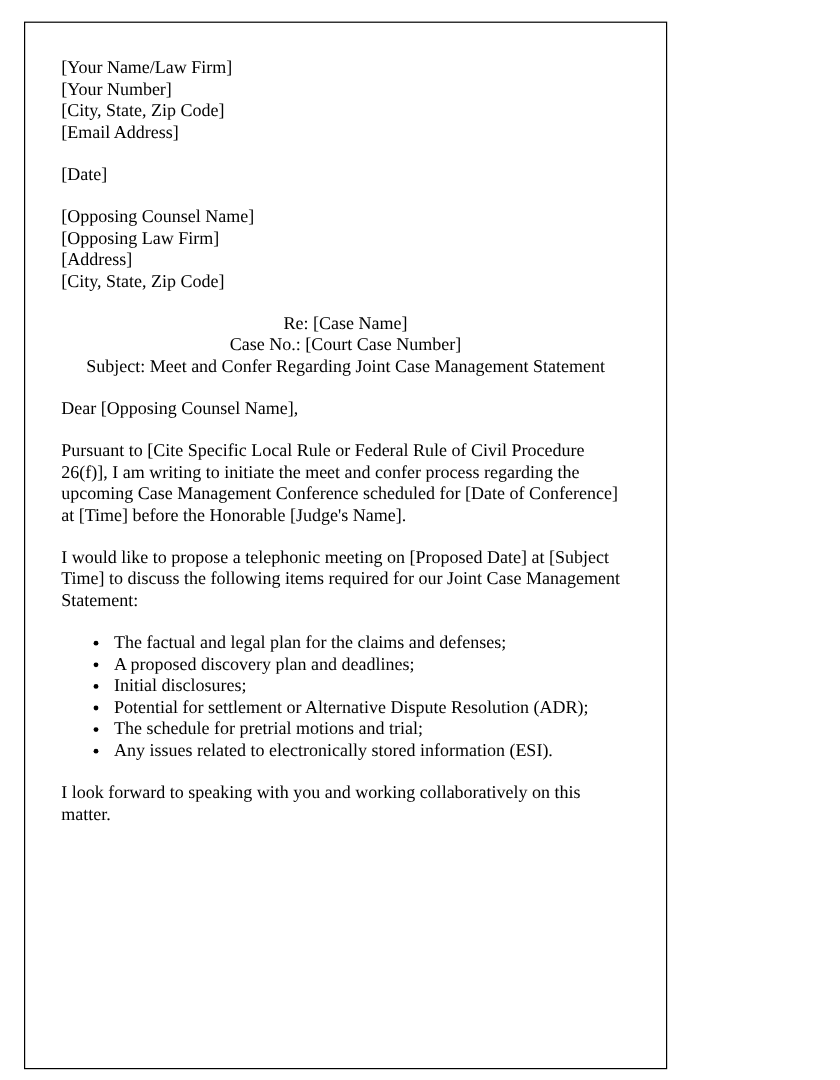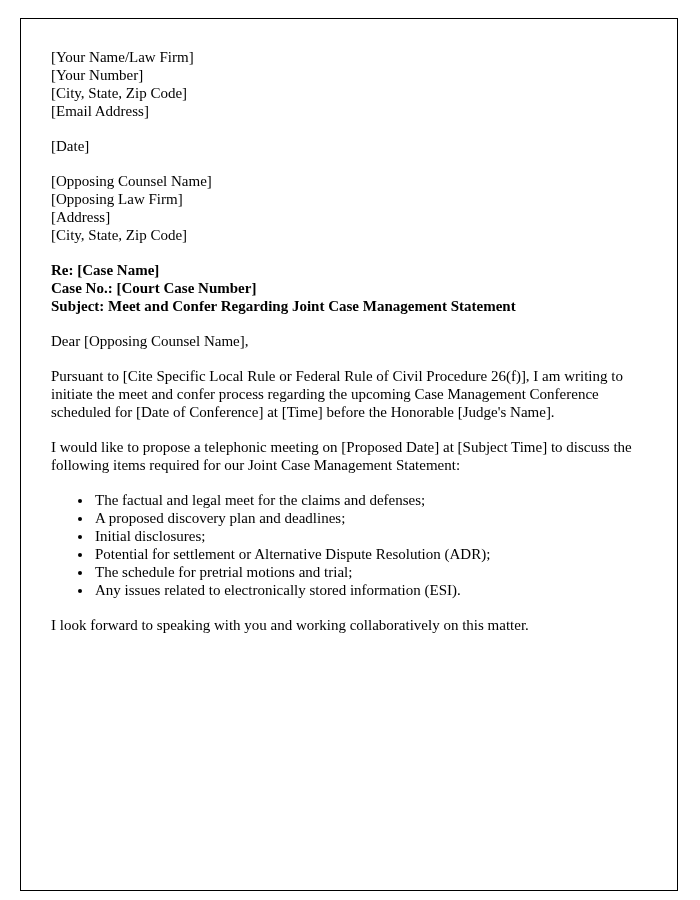--- a/index.html
+++ b/index.html
@@ -7,21 +7,21 @@
     padding: 0;
     background: #ffffff;
     width: 700px;
     height: 900px;
     overflow: hidden;
   }
   .page-frame {
     position: absolute;
     left: 20px;
     top: 18px;
-    width: 658px;
+    width: 536px;
     height: 873px;
     border: 1px solid #000000;
     background: #ffffff;
     box-sizing: border-box;
     padding: 29px 30px 0 30px;
     font-family: "Liberation Serif", "DejaVu Serif", serif;
     font-size: 15px;
     line-height: 18px;
     color: #000000;
   }
@@ -29,21 +29,22 @@
     margin: 0 0 17px 0;
   }
   .line {
     margin: 0;
     padding: 0;
   }
   .para {
     margin: 0 0 17px 0;
   }
   .bold {
-    font-weight: bold;
+    font-weight: normal;
+    text-align: center;
   }
   ul.bullet-list {
     margin: 0 0 17px 0;
     padding: 0 0 0 42px;
     list-style-type: disc;
   }
   ul.bullet-list li {
     margin: 0;
     padding: 0 0 0 2px;
   }
@@ -77,21 +78,21 @@
     <div class="line">Subject: Meet and Confer Regarding Joint Case Management Statement</div>
   </div>
 
   <p class="para">Dear [Opposing Counsel Name],</p>
 
   <p class="para">Pursuant to [Cite Specific Local Rule or Federal Rule of Civil Procedure 26(f)], I am writing to initiate the meet and confer process regarding the upcoming Case Management Conference scheduled for [Date of Conference] at [Time] before the Honorable [Judge's Name].</p>
 
   <p class="para">I would like to propose a telephonic meeting on [Proposed Date] at [Subject Time] to discuss the following items required for our Joint Case Management Statement:</p>
 
   <ul class="bullet-list">
-    <li>The factual and legal meet for the claims and defenses;</li>
+    <li>The factual and legal plan for the claims and defenses;</li>
     <li>A proposed discovery plan and deadlines;</li>
     <li>Initial disclosures;</li>
     <li>Potential for settlement or Alternative Dispute Resolution (ADR);</li>
     <li>The schedule for pretrial motions and trial;</li>
     <li>Any issues related to electronically stored information (ESI).</li>
   </ul>
 
 
   <p class="para">I look forward to speaking with you and working collaboratively on this matter.</p>
 

